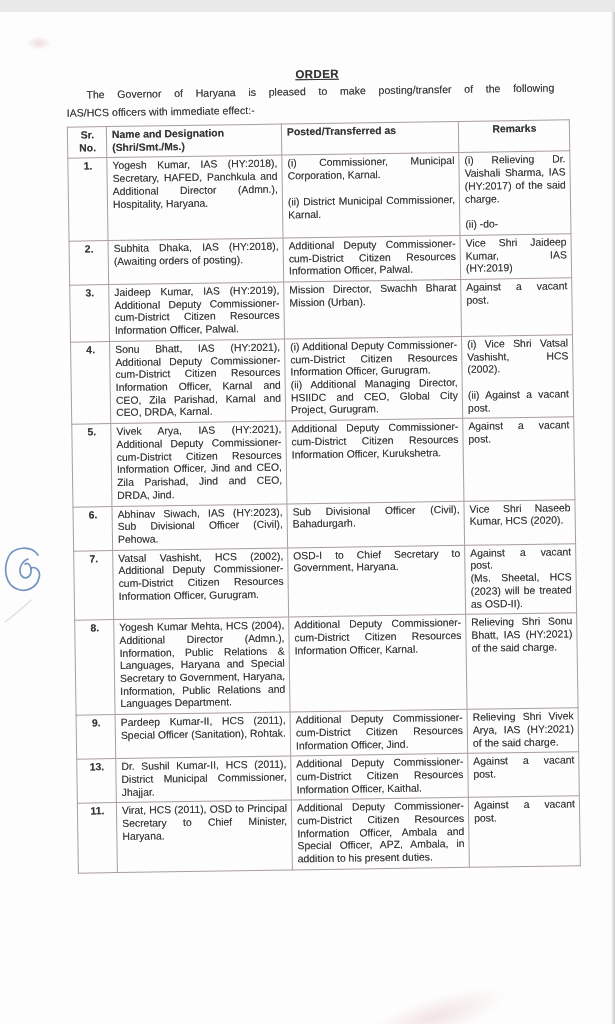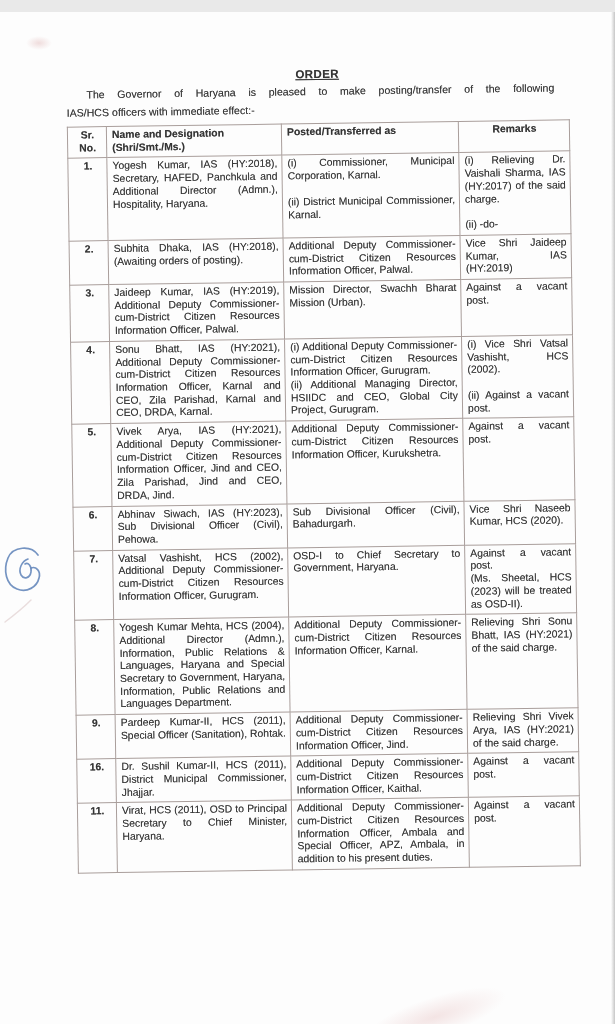--- a/index.html
+++ b/index.html
@@ -206,21 +206,21 @@
             </td>
         <td>
               <p>Additional Deputy Commissioner-cum-District Citizen Resources Information Officer, Jind.</p>
             </td>
         <td class="c-remarks">
               <p>Relieving Shri Vivek Arya, IAS (HY:2021) of the said charge.</p>
             </td>
       </tr>
 
       <tr>
-        <td class="c-sr">16.</td>
+        <td class="c-sr">13.</td>
         <td>
               <p>Dr. Sushil Kumar-II, HCS (2011), District Municipal Commissioner, Jhajjar.</p>
             </td>
         <td>
               <p>Additional Deputy Commissioner-cum-District Citizen Resources Information Officer, Kaithal.</p>
             </td>
         <td class="c-remarks">
               <p>Against a vacant post.</p>
             </td>
       </tr>

